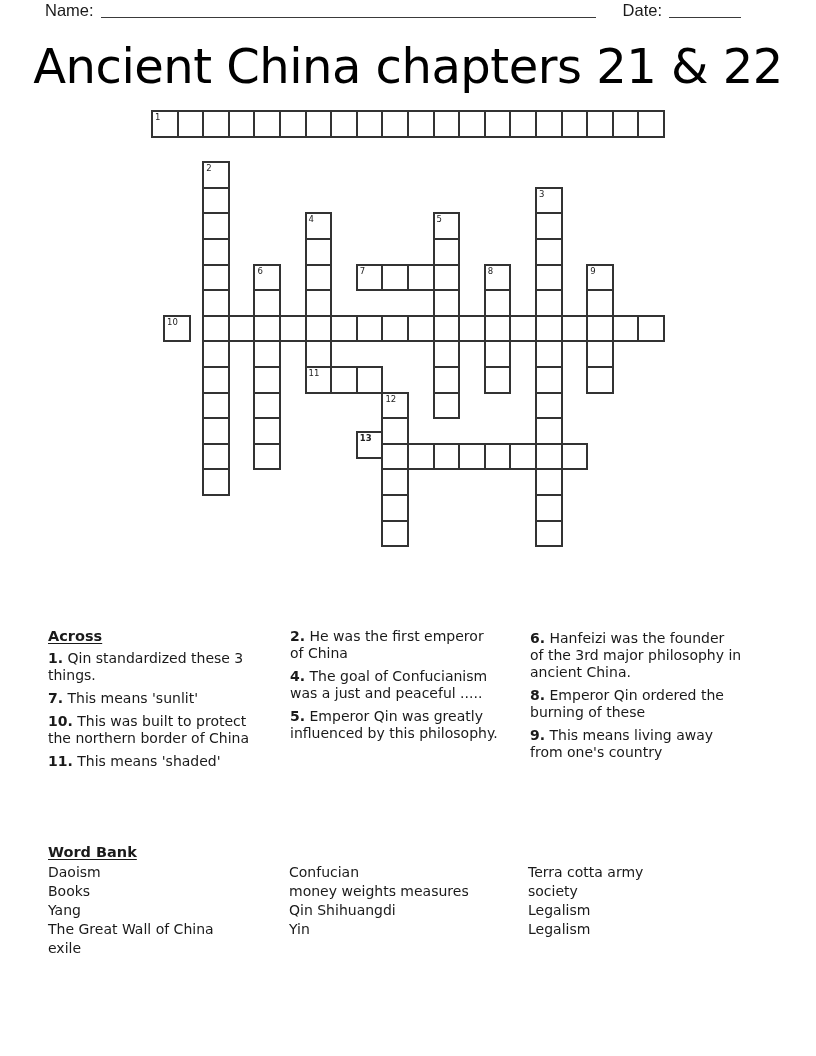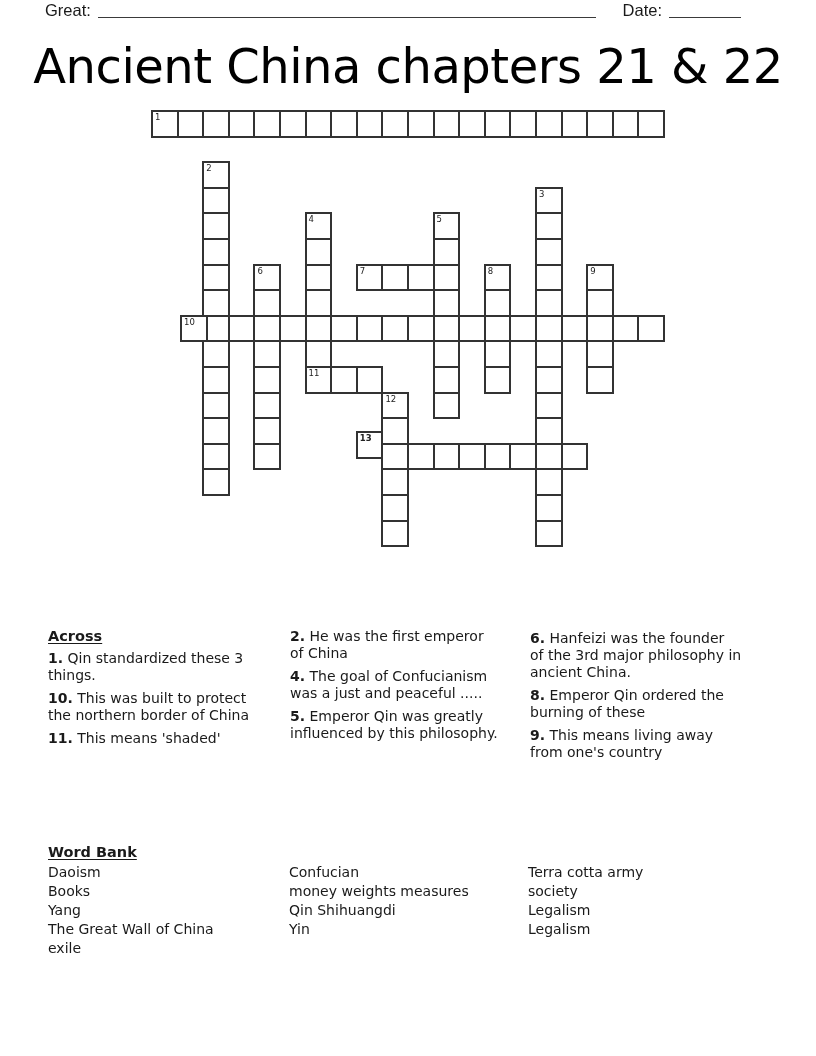--- a/index.html
+++ b/index.html
@@ -99,21 +99,21 @@
   .wb-c1 { left: 48px; }
   .wb-c2 { left: 289px; }
   .wb-c3 { left: 528px; }
 </style>
 </head>
 <body>
 
 <div class="page">
 
   <div class="name-date-row">
-    <span>Great:</span>
+    <span>Name:</span>
     <span class="blank-line name-line"></span>
     <span>Date:</span>
     <span class="blank-line date-line"></span>
   </div>
 
   <div class="title">Ancient China chapters 21 &amp; 22</div>
 
   <div class="grid">
       <div class="cell" style="left: 0px; top: 0px;">
         <span class="cellnum">1</span>
@@ -211,21 +211,21 @@
       <div class="cell" style="left: 332.8px; top: 204.8px;"></div>
       <div class="cell" style="left: 332.8px; top: 230.4px;"></div>
       <div class="cell" style="left: 332.8px; top: 256px;"></div>
       <div class="cell" style="left: 435.2px; top: 153.6px;">
         <span class="cellnum">9</span>
       </div>
       <div class="cell" style="left: 435.2px; top: 179.2px;"></div>
       <div class="cell" style="left: 435.2px; top: 204.8px;"></div>
       <div class="cell" style="left: 435.2px; top: 230.4px;"></div>
       <div class="cell" style="left: 435.2px; top: 256px;"></div>
-      <div class="cell" style="left: 29px; top: 204.8px;">
+      <div class="cell" style="left: 12px; top: 204.8px;">
         <span class="cellnum">10</span>
       </div>
       <div class="cell" style="left: 76.8px; top: 204.8px;"></div>
       <div class="cell" style="left: 128px; top: 204.8px;"></div>
       <div class="cell" style="left: 179.2px; top: 204.8px;"></div>
       <div class="cell" style="left: 204.8px; top: 204.8px;"></div>
       <div class="cell" style="left: 230.4px; top: 204.8px;"></div>
       <div class="cell" style="left: 256px; top: 204.8px;"></div>
       <div class="cell" style="left: 307.2px; top: 204.8px;"></div>
       <div class="cell" style="left: 358.4px; top: 204.8px;"></div>
@@ -250,20 +250,21 @@
       <div class="cell" style="left: 307.2px; top: 332.8px;"></div>
       <div class="cell" style="left: 332.8px; top: 332.8px;"></div>
       <div class="cell" style="left: 358.4px; top: 332.8px;"></div>
       <div class="cell" style="left: 409.6px; top: 332.8px;"></div>
     </div>
 
   <div class="clue-col" style="left:48px; top:628px; width:240px;">
     <div class="clue-heading">Across</div>
     <p class="clue"><b>1.</b> <span class="clue-text">Qin standardized these 3
 things.</span></p>
+    <p class="clue"><b>7.</b> <span class="clue-text">This means 'sunlit'</span></p>
     <p class="clue"><b>10.</b> <span class="clue-text">This was built to protect
 the northern border of China</span></p>
     <p class="clue"><b>11.</b> <span class="clue-text">This means 'shaded'</span></p>
   </div>
 
   <div class="clue-col" style="left:290px; top:628px; width:250px;">
     <p class="clue"><b>2.</b> <span class="clue-text">He was the first emperor
 of China</span></p>
     <p class="clue"><b>4.</b> <span class="clue-text">The goal of Confucianism
 was a just and peaceful .....</span></p>

